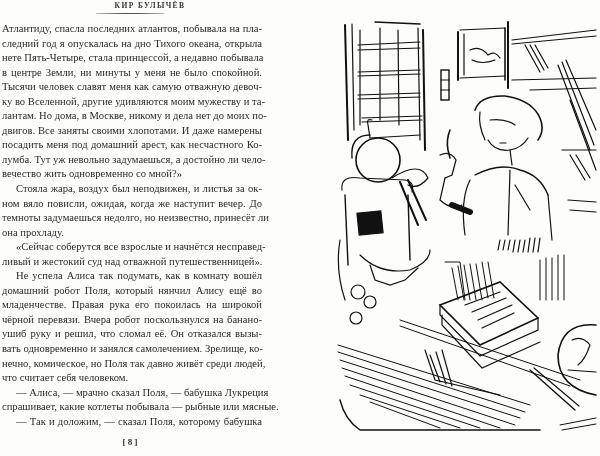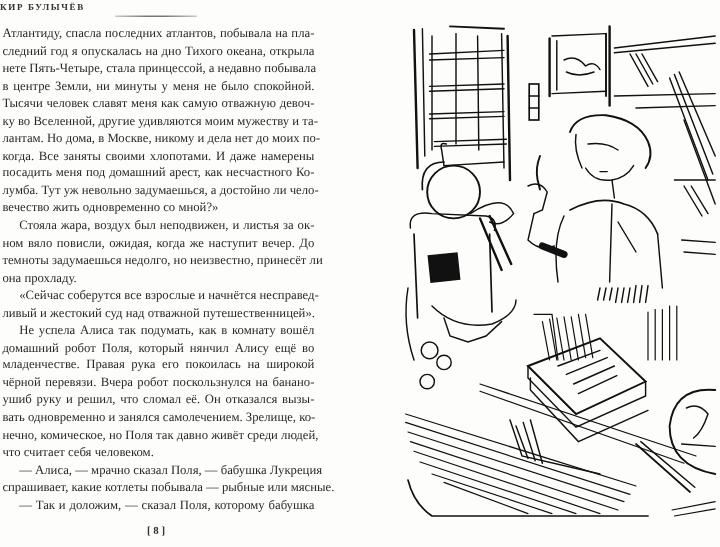--- a/index.html
+++ b/index.html
@@ -1,19 +1,19 @@
 <!DOCTYPE html>
 <html><head>
   <meta charset="utf-8">
   <style>
     html, body { margin: 0; padding: 0; background: #ffffff; }
     body { width: 600px; height: 456px; position: relative; overflow: hidden; font-family: "Liberation Serif", "DejaVu Serif", serif; color: #2a2a2a; }
     .spread { position: absolute; inset: 0; background: #fdfdfc; }
     .page-left { position: absolute; left: 0; top: 0; width: 300px; height: 456px; }
-    .running-head { position: absolute; left: 0; width: 300px; top: 1px; text-align: left; font-size: 7.5px; letter-spacing: 1.4px; font-weight: bold; color: #333; }
+    .running-head { position: absolute; left: 0; width: 300px; top: 1px; text-align: center; font-size: 7.5px; letter-spacing: 1.4px; font-weight: bold; color: #333; }
     .head-rule { position: absolute; left: 96px; width: 68px; top: 13px; height: 1px; background: linear-gradient(90deg, #bbb, #555 40%, #555 60%, #bbb); }
     .text-block { position: absolute; left: 2px; top: 22px; width: 260px; font-size: 10.6px; line-height: 14.55px; text-align: justify; }
     .line { display: block; white-space: nowrap; text-align-last: justify; text-align: justify; }
     .line.last { text-align-last: left; }
     .line.indent { text-indent: 14px; }
     .folio { position: absolute; left: 0; width: 260px; top: 437px; text-align: center; font-size: 9px; font-weight: bold; color: #333; }
     .page-right { position: absolute; left: 300px; top: 0; width: 300px; height: 456px; }
     .illustration { position: absolute; left: 0; top: 0; width: 300px; height: 456px; }
   </style>
 </head>
@@ -25,21 +25,21 @@
     <div class="running-head">КИР БУЛЫЧЁВ</div>
     <div class="head-rule"></div>
     <div class="text-block" id="text-block">
         <span class="line">Атлантиду, спасла последних атлантов, побывала на пла-</span>
         <span class="line">следний год я опускалась на дно Тихого океана, открыла</span>
         <span class="line">нете Пять-Четыре, стала принцессой, а недавно побывала</span>
         <span class="line">в центре Земли, ни минуты у меня не было спокойной.</span>
         <span class="line">Тысячи человек славят меня как самую отважную девоч-</span>
         <span class="line">ку во Вселенной, другие удивляются моим мужеству и та-</span>
         <span class="line">лантам. Но дома, в Москве, никому и дела нет до моих по-</span>
-        <span class="line">когда. Все заняты своими хлопотами. И даже намерены</span>
+        <span class="line">двигов. Все заняты своими хлопотами. И даже намерены</span>
         <span class="line">посадить меня под домашний арест, как несчастного Ко-</span>
         <span class="line">лумба. Тут уж невольно задумаешься, а достойно ли чело-</span>
         <span class="line last">вечество жить одновременно со мной?»</span>
         <span class="line indent">Стояла жара, воздух был неподвижен, и листья за ок-</span>
         <span class="line">ном вяло повисли, ожидая, когда же наступит вечер. До</span>
         <span class="line">темноты задумаешься недолго, но неизвестно, принесёт ли</span>
         <span class="line last">она прохладу.</span>
         <span class="line indent">«Сейчас соберутся все взрослые и начнётся несправед-</span>
         <span class="line last">ливый и жестокий суд над отважной путешественницей».</span>
         <span class="line indent">Не успела Алиса так подумать, как в комнату вошёл</span>

